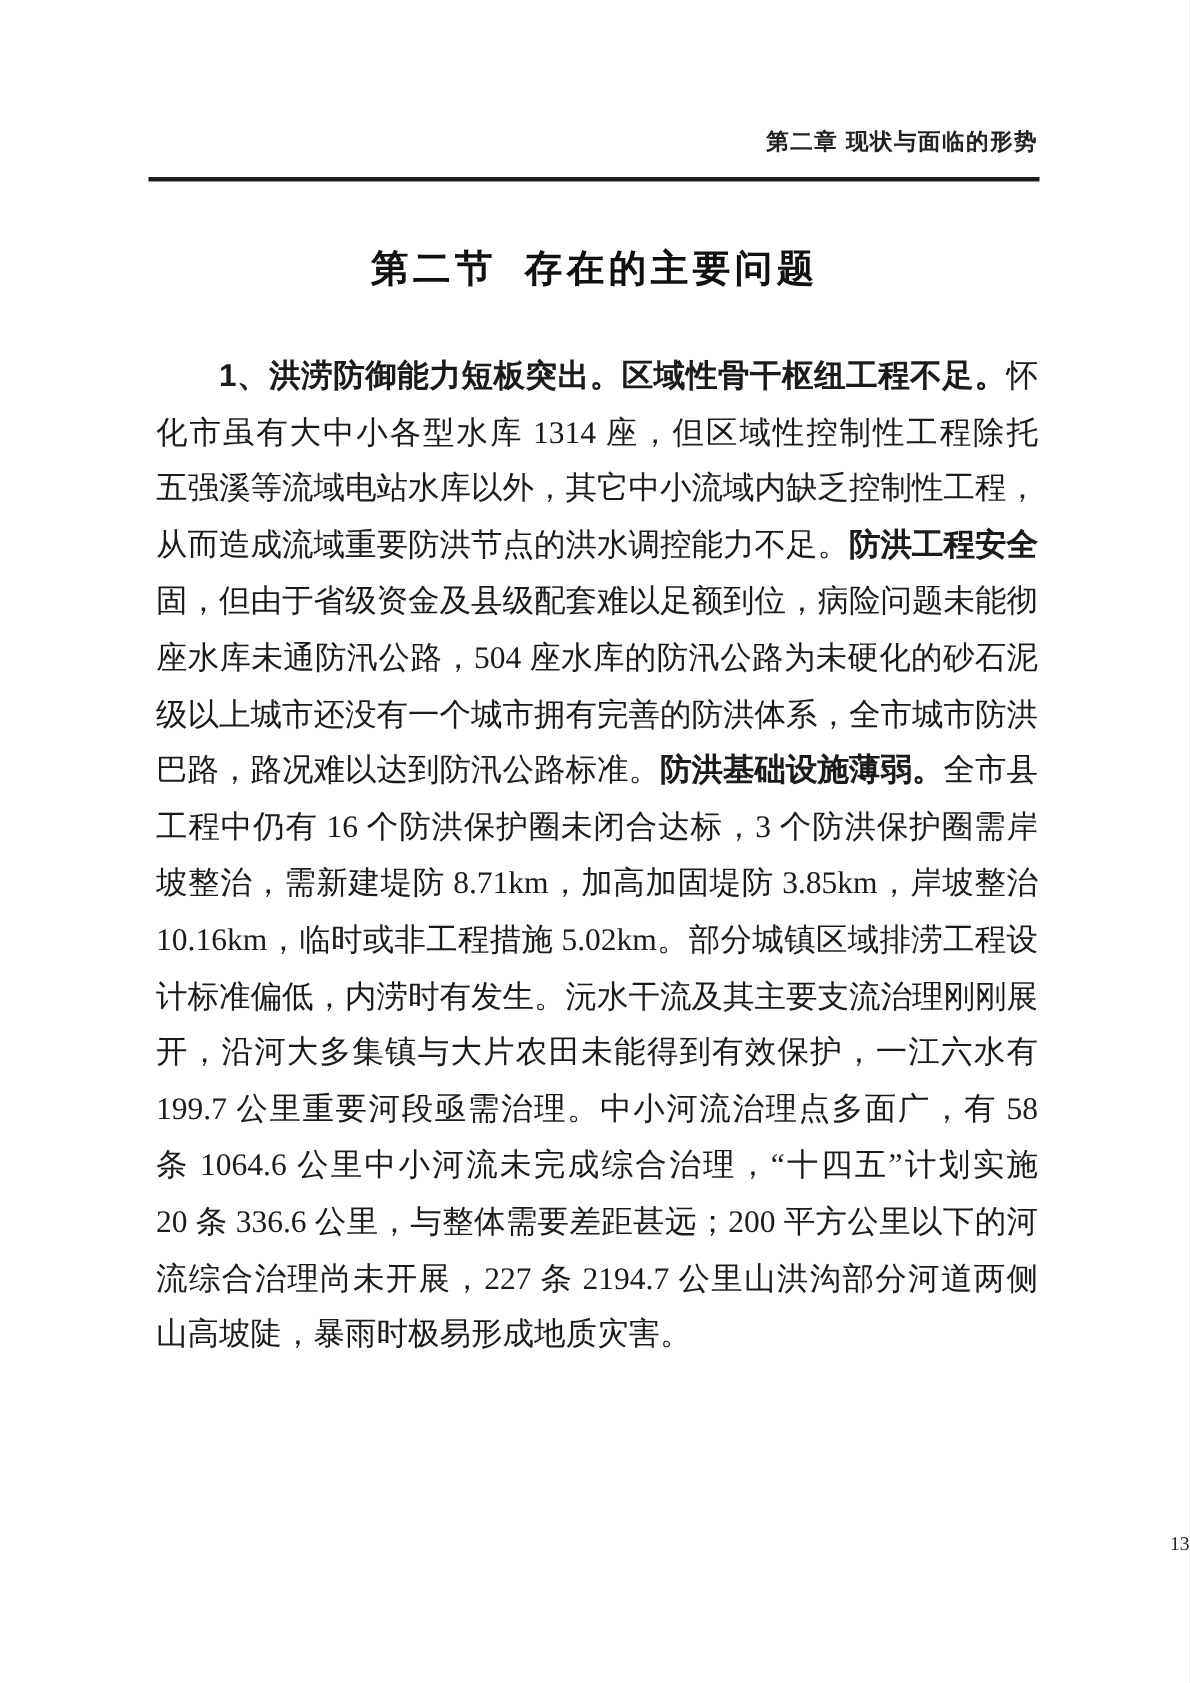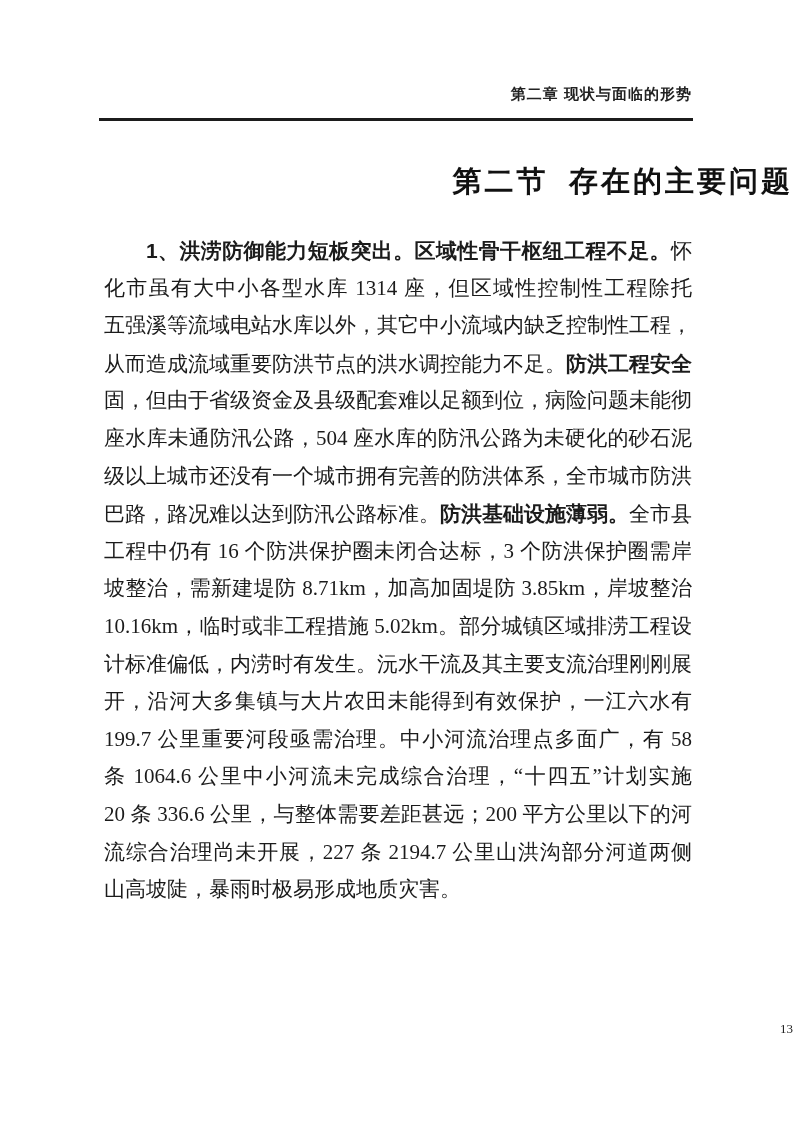--- a/index.html
+++ b/index.html
@@ -31,22 +31,22 @@
     width: 594px;
     height: 2.5px;
     background: #1c1c1c;
   }
   .section-title {
     position: absolute;
     top: 162px;
     left: 0;
     width: 100%;
     margin: 0;
-    text-align: right;
-    font-size: 29px;
+    text-align: center;
+    font-size: 25px;
     font-weight: 700;
     font-family: "Liberation Serif", serif;
     letter-spacing: 3px;
     color: #111111;
     white-space: pre;
   }
   .body-paragraph {
     position: absolute;
     top: 232px;
     left: 104px;

